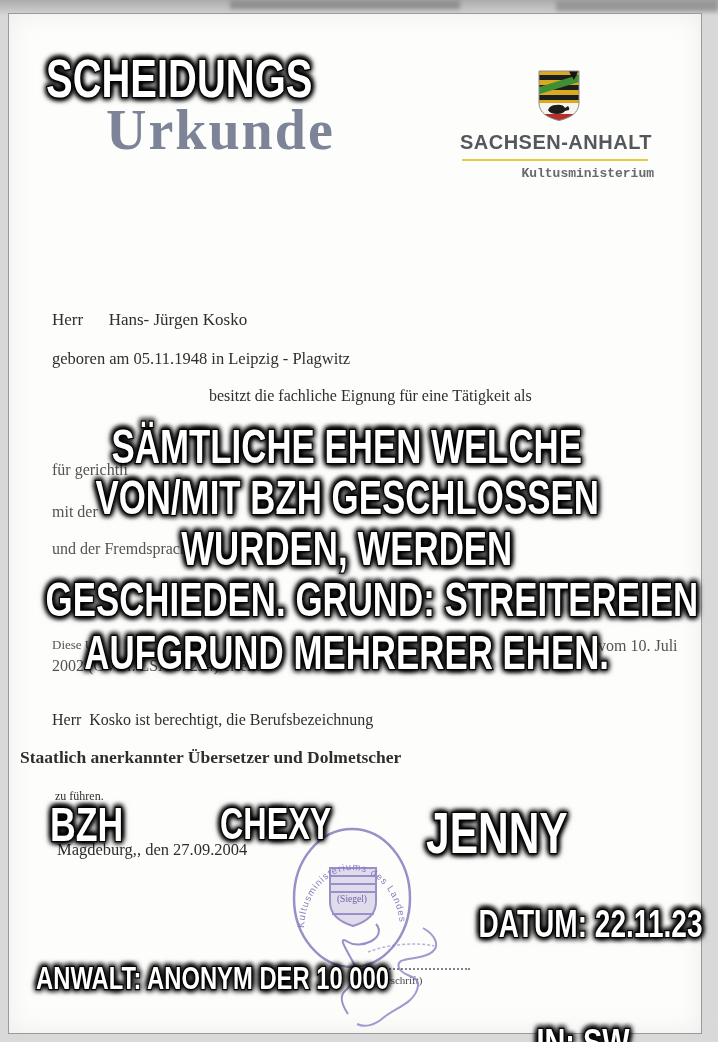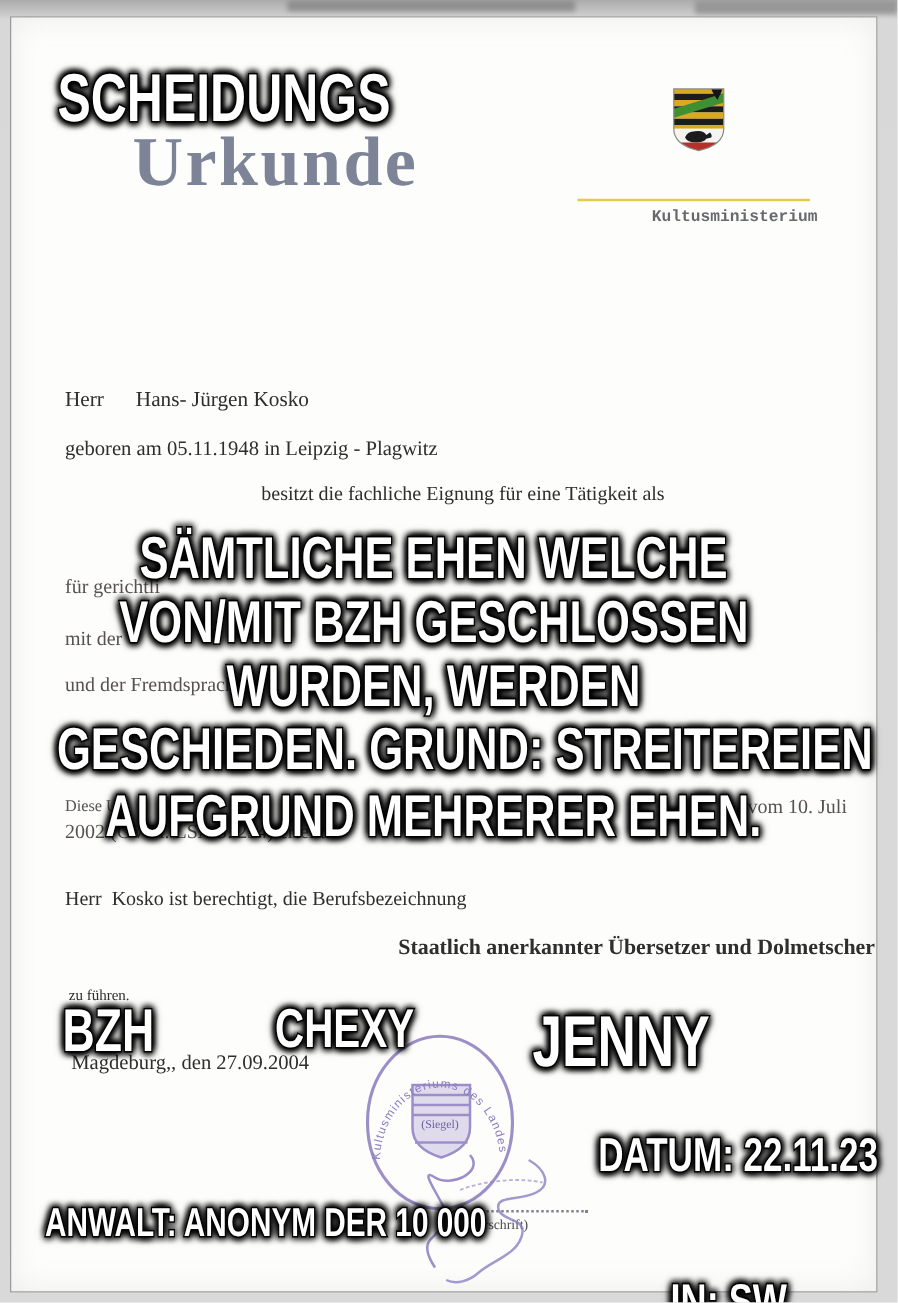--- a/index.html
+++ b/index.html
@@ -10,21 +10,21 @@
   }
   .top-smudge{position:absolute;filter:blur(2px);}
   .paper{
     position:absolute;left:8px;top:13px;width:692px;height:1019px;
     background:#fdfdfb;border:1px solid #9a9a9a;
     box-shadow:inset 0 0 24px rgba(160,160,160,.18);
   }
   
   .doc{position:absolute;color:#2e2e2e;filter:blur(.35px);white-space:pre;z-index:2;}
   .doc.bold{font-weight:bold;}
-  .doc.center{text-align:right;}
+  .doc.center{text-align:left;}
   .faint{color:#44413d;opacity:.9;}
   
   .urkunde{
     position:absolute;left:106px;top:98px;z-index:2;
     font-family:"Liberation Serif",serif;font-weight:bold;
     font-size:56px;color:#7d8498;letter-spacing:2px;filter:blur(.3px);
   }
   
   .state-name{
     position:absolute;left:458px;top:131px;width:196px;text-align:center;z-index:2;
@@ -86,20 +86,21 @@
       <rect x="0" y="31" width="46" height="3" fill="#d9a91f"></rect>
       <rect x="0" y="34" width="46" height="20" fill="#f6f4ef"></rect>
       <rect x="-8" y="12" width="62" height="7" fill="#3f8f33" transform="rotate(-17 23 15)"></rect>
       <path d="M33,2 c3,-2 7,-2 9,0 c-1,4 -3,6 -4,9 c-2,-3 -4,-6 -5,-9 z" fill="#151515"></path>
       <path d="M12,41 q2,-5 8,-5 q7,-1 9,3 l3,-2 q2,2 1,4 l-4,1 q-2,3 -8,3 q-7,0 -9,-4 z" fill="#1c1c1c"></path>
       <path d="M3,45 h40 v4 c-10,5 -30,5 -40,0 z" fill="#b5302a"></path>
     </g>
     <path d="M3,2 h40 v32 c0,10 -9,15 -20,17.5 C12,49 3,44 3,34 z" fill="none" stroke="#8c8c8c" stroke-width="1"></path>
   </svg>
 
+  <div class="state-name">SACHSEN-ANHALT</div>
   <div class="state-underline"></div>
   <div class="ministry-name">Kultusministerium</div>
 
   <div class="doc" style="left:52px;top:310px;font-size:17px;">Herr      Hans- Jürgen Kosko</div>
   <div class="doc" style="left:52px;top:349px;font-size:16.5px;">geboren am 05.11.1948 in Leipzig - Plagwitz</div>
   <div class="doc" style="left:209px;top:387px;font-size:16px;">besitzt die fachliche Eignung für eine Tätigkeit als</div>
 
   <div class="doc faint" style="left:52px;top:461px;font-size:16px;">für gerichtli</div>
   <div class="doc faint" style="left:52px;top:503px;font-size:16px;">mit der</div>
   <div class="doc faint" style="left:52px;top:540px;font-size:16px;">und der Fremdsprach</div>

